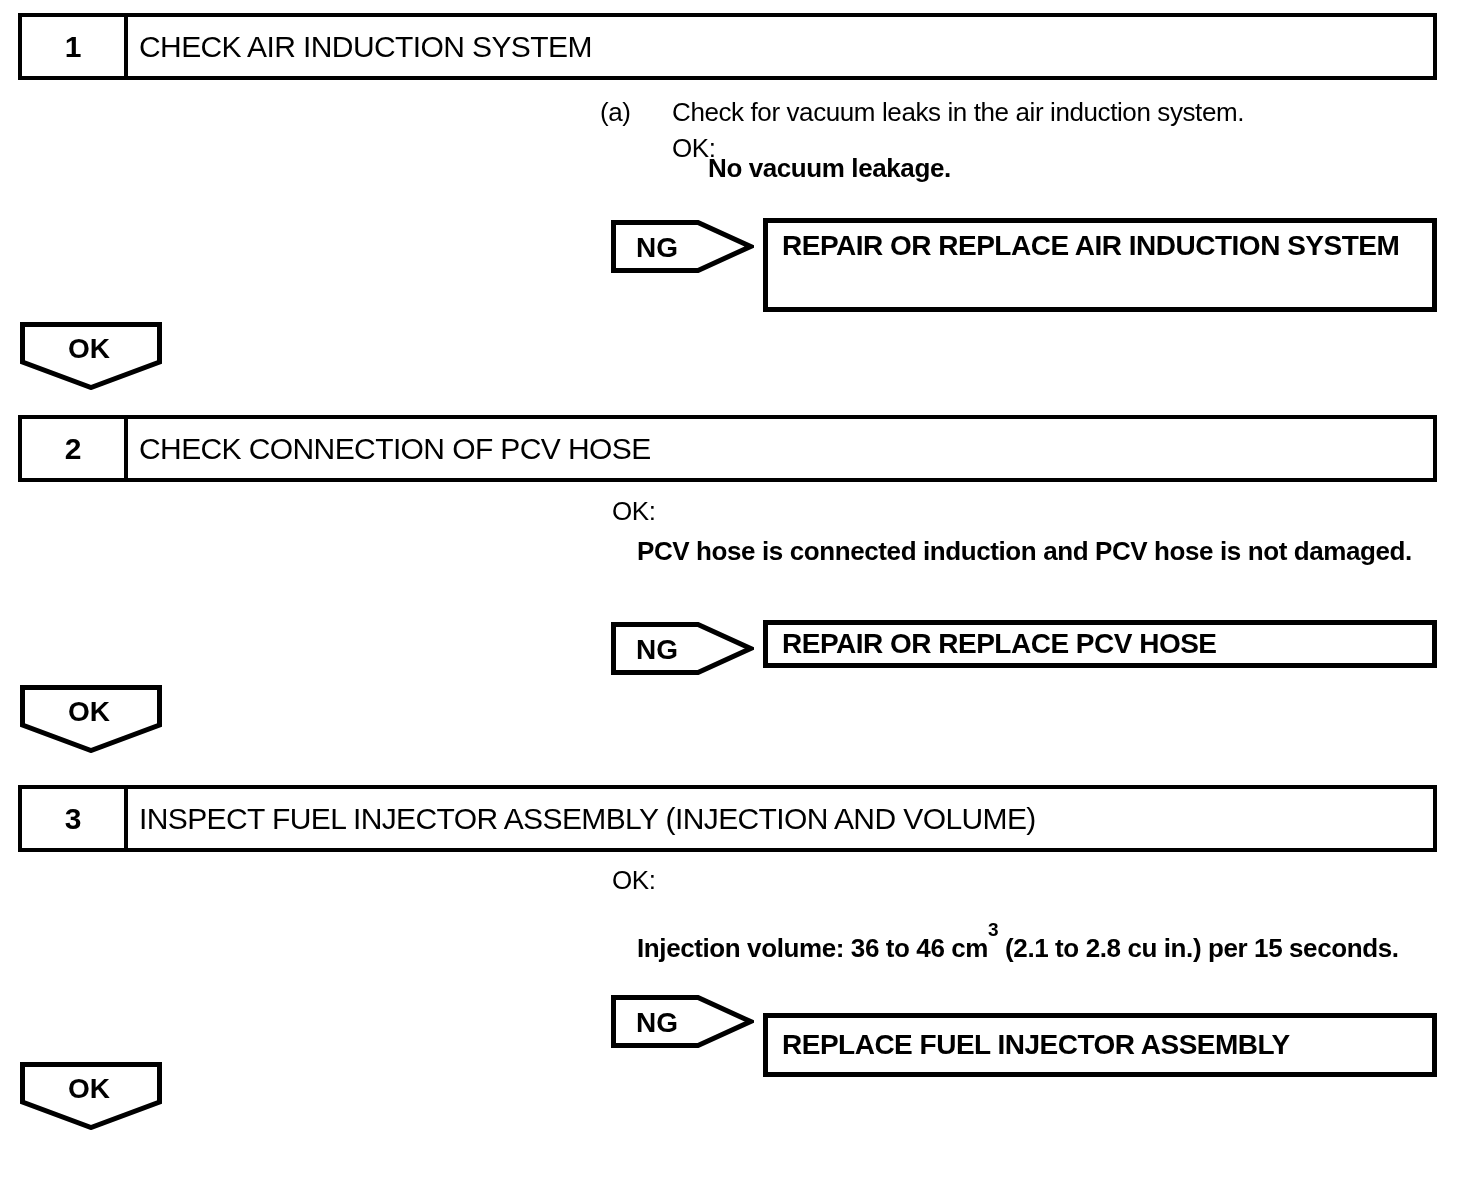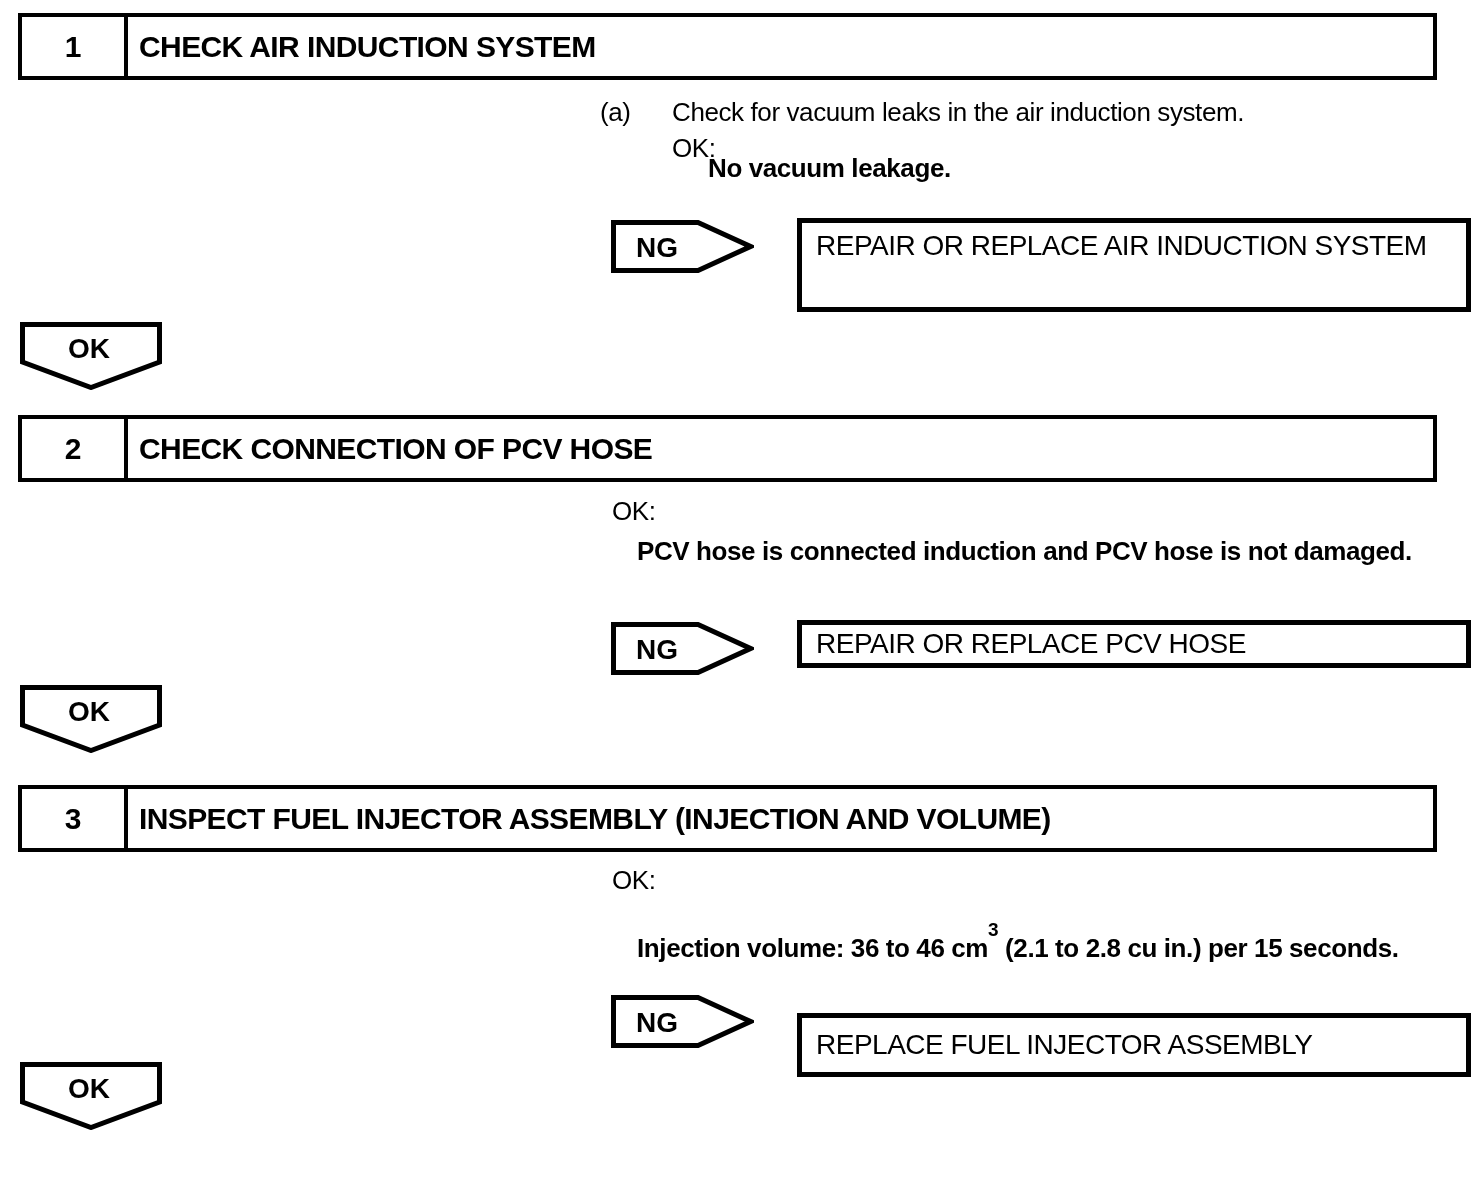--- a/index.html
+++ b/index.html
@@ -31,21 +31,21 @@
     align-items: center;
     justify-content: center;
     font-weight: bold;
     font-size: 30px;
   }
   .step-title {
     flex: 1;
     display: flex;
     align-items: center;
     padding-left: 11px;
-    font-weight: bold;
+    font-weight: normal;
     font-size: 30px;
     letter-spacing: -0.6px;
     white-space: nowrap;
   }
   
   .txt { position: absolute; letter-spacing: -0.4px; }
   .substep {
     font-size: 26px;
     line-height: 36px;
     display: flex;
@@ -55,25 +55,25 @@
   .criteria   { font-weight: bold; font-size: 26px; }
   .criteria sup {
     font-size: 19px;
     position: relative;
     top: -11px;
     letter-spacing: -0.4px;
   }
   
   .result-box {
     position: absolute;
-    left: 797px;
+    left: 763px;
     width: 674px;
     border: 5px solid #000;
     background: #fff;
-    font-weight: normal;
+    font-weight: bold;
     font-size: 28px;
     line-height: 38px;
     letter-spacing: -0.5px;
     padding-left: 14px;
     padding-right: 10px;
     display: flex;
   }
   .rb-top    { align-items: flex-start; padding-top: 4px; }
   .rb-center { align-items: center; }
   

